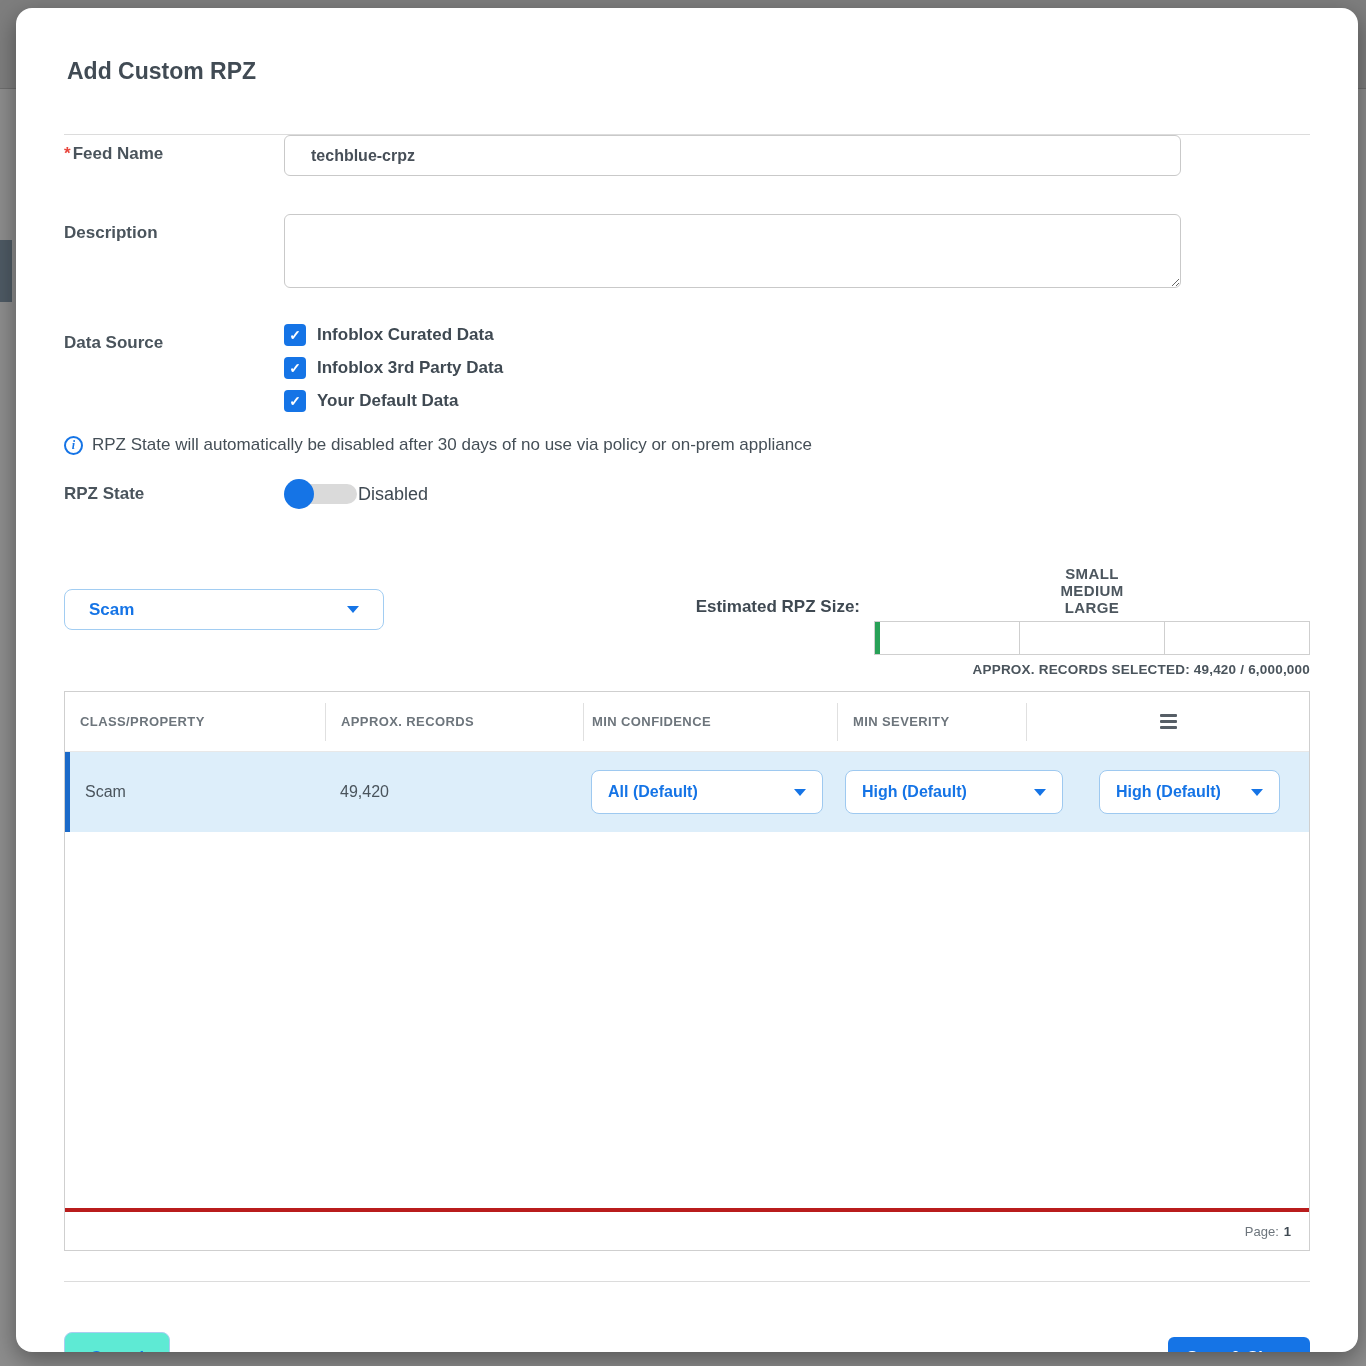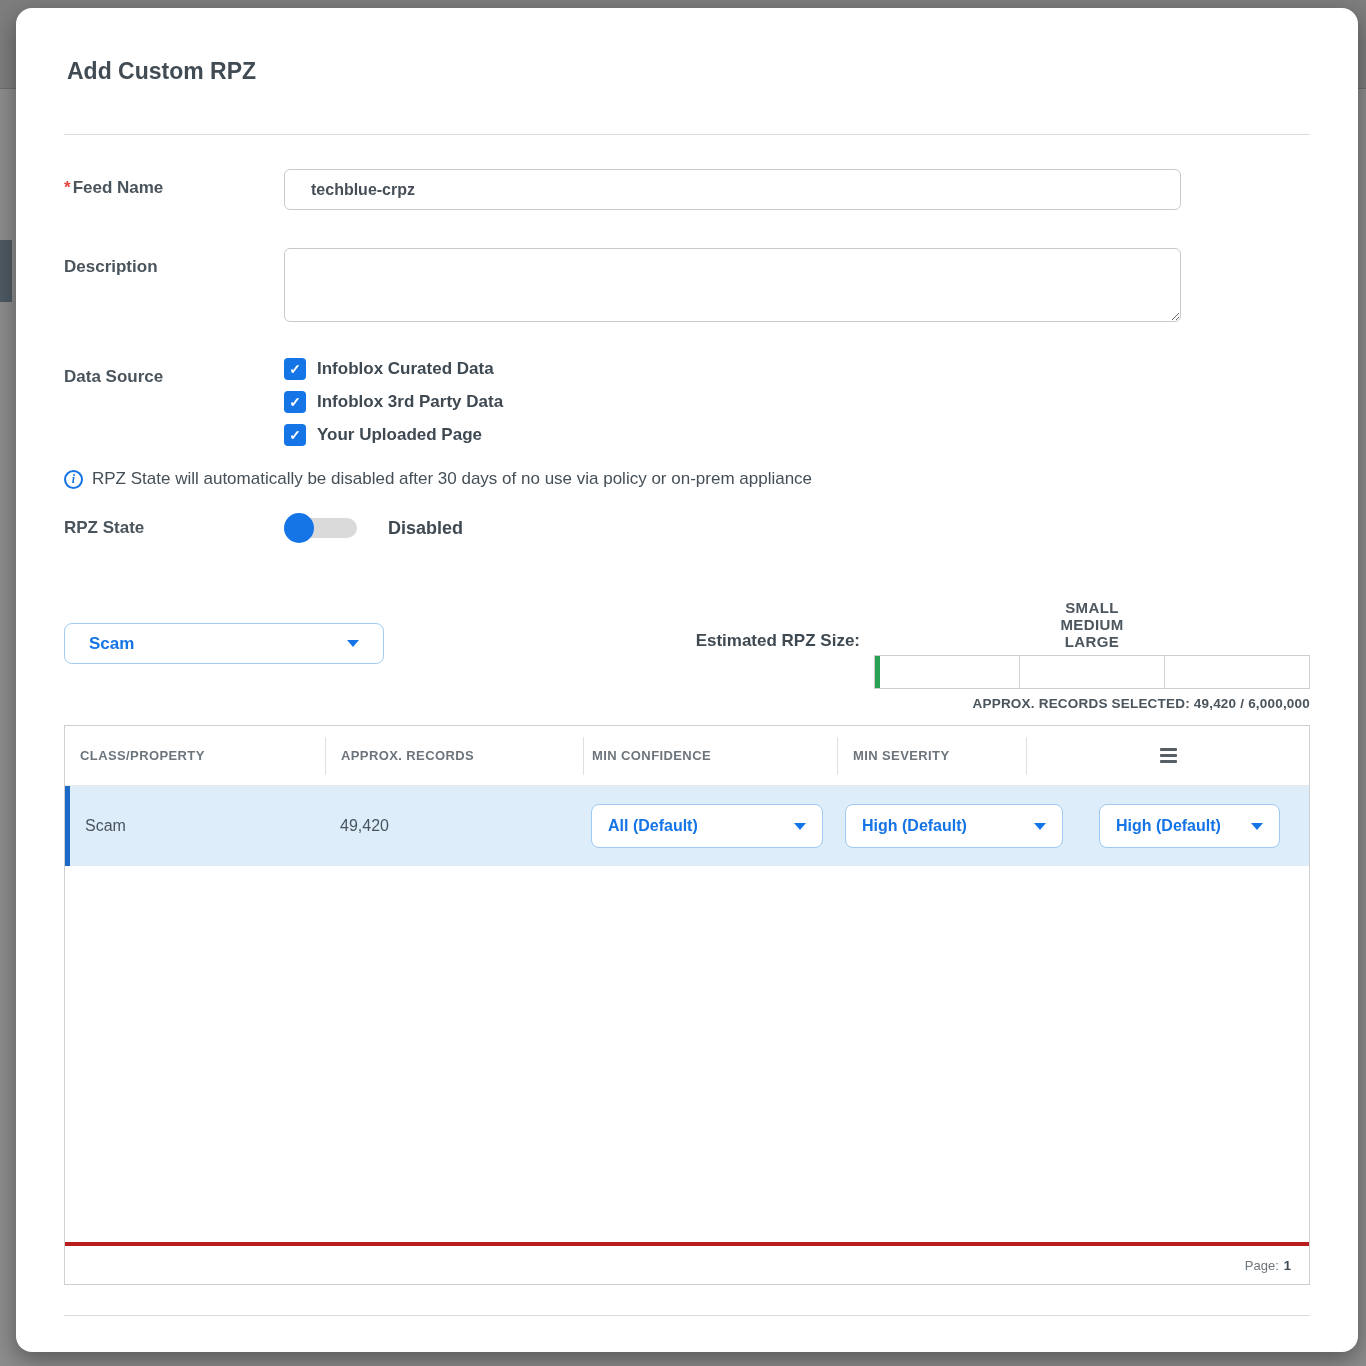--- a/index.html
+++ b/index.html
@@ -22,21 +22,21 @@
   .backdrop{position:relative;width:1366px;height:1366px;background:#8d8d8d;}
   .backdrop::before{content:"";position:absolute;top:0;left:0;right:0;height:88px;background:#7e7e7e;border-bottom:1px solid #6e6e6e;}
   .backdrop-band{position:absolute;top:240px;left:0;width:12px;height:62px;background:#4e5a64;}
   .modal{
     position:absolute;left:16px;top:8px;width:1342px;height:1344px;
     background:#fff;border-radius:16px;box-shadow:0 8px 24px rgba(0,0,0,.38);
     padding:0 48px;overflow:hidden;
   }
   .modal-title{margin:48px 0 0 3px;font-size:23px;line-height:30px;font-weight:bold;color:#414b54;}
   .divider{border-top:1px solid var(--border-light);margin-top:48px;}
-  .form-row{display:flex;align-items:flex-start;margin-top:34px;}
+  .form-row{display:flex;align-items:flex-start;}
   .row-label{width:220px;flex:0 0 220px;font-size:17px;font-weight:bold;color:var(--text-mid);padding-top:9px;}
   .req{color:var(--danger);margin-right:2px;}
   .text-input{
     width:897px;height:41px;border:1px solid #c9c9c9;border-radius:6px;
     padding:0 26px;font-size:16px;font-weight:bold;color:#474f58;
     font-family:"Liberation Sans",sans-serif;outline:none;background:#fff;
   }
   .desc-row{margin-top:38px;}
   .textarea{
     width:897px;height:74px;border:1px solid #c9c9c9;border-radius:6px;
@@ -56,21 +56,21 @@
     width:19px;height:19px;border-radius:50%;border:2px solid var(--accent);
     color:var(--accent);font-size:12px;font-weight:bold;font-style:italic;
     display:flex;align-items:center;justify-content:center;margin-right:9px;flex:0 0 19px;
     font-family:"Liberation Serif",serif;
   }
   .rpz-row{display:flex;align-items:center;margin-top:24px;height:30px;}
   .rpz-row .row-label{padding-top:0;}
   .toggle{position:relative;width:74px;height:30px;cursor:pointer;flex:0 0 74px;}
   .toggle-track{position:absolute;left:9px;top:5px;width:64px;height:20px;border-radius:10px;background:#dadada;}
   .toggle-knob{position:absolute;left:0;top:0;width:30px;height:30px;border-radius:50%;background:var(--accent);}
-  .toggle-status{margin-left:30px;font-size:18px;font-weight:bold;color:var(--text-dark);}
+  .toggle-status{font-size:18px;font-weight:normal;color:var(--text-dark);}
   .selector-row{display:flex;justify-content:space-between;align-items:flex-start;margin-top:56px;}
   .threat-select{
     width:320px;height:41px;border:1px solid var(--accent-border);border-radius:8px;
     display:flex;align-items:center;justify-content:space-between;padding:0 24px;
     color:var(--accent);font-size:17px;font-weight:bold;margin-top:24px;cursor:pointer;background:#fff;
   }
   .caret{width:0;height:0;border-left:6px solid transparent;border-right:6px solid transparent;border-top:7px solid var(--accent);}
   .size-wrap{display:flex;align-items:flex-start;}
   .size-label{font-size:17px;font-weight:bold;color:var(--text-dark);margin-top:32px;margin-right:14px;white-space:nowrap;}
   .meter{width:436px;}
@@ -148,21 +148,21 @@
         <div class="checkbox-row">
           <span class="checkbox">
               <span>✓</span>
             </span>
           <span class="checkbox-label">Infoblox 3rd Party Data</span>
         </div>
         <div class="checkbox-row">
           <span class="checkbox">
               <span>✓</span>
             </span>
-          <span class="checkbox-label">Your Uploaded Page</span>
+          <span class="checkbox-label">Your Default Data</span>
         </div>
       </div>
     </div>
 
     <div class="info-line">
       <span class="info-icon">i</span>
       <span>RPZ State will automatically be disabled after 30 days of no use via policy or on-prem appliance</span>
     </div>
 
     <div class="rpz-row">

